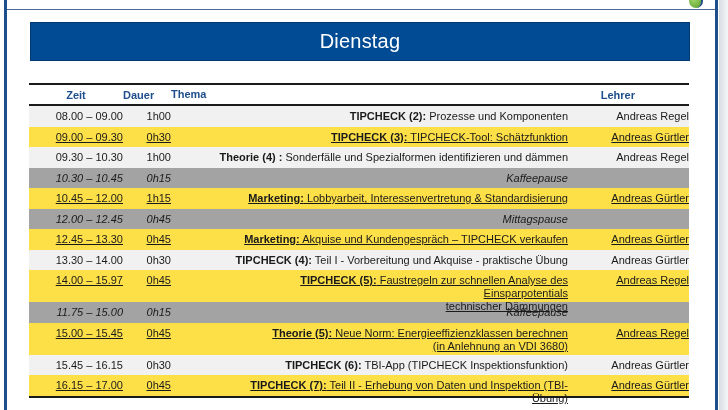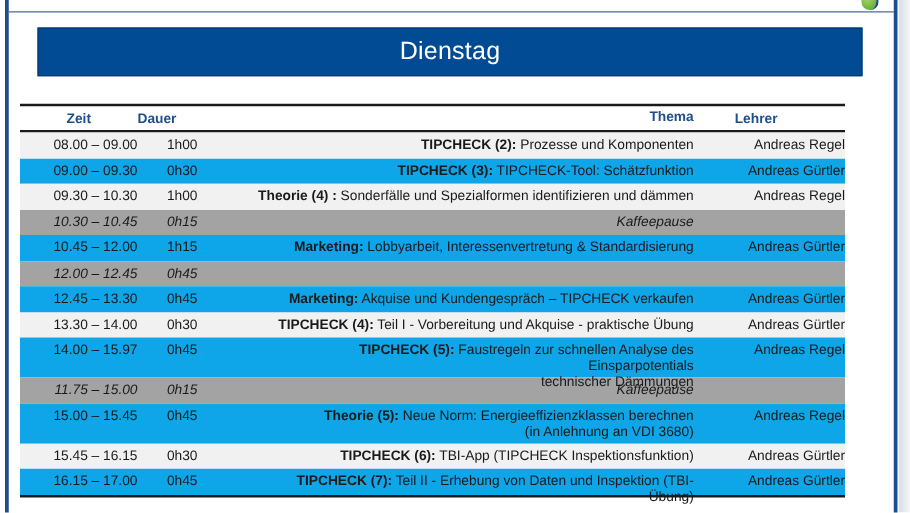--- a/index.html
+++ b/index.html
@@ -31,40 +31,40 @@
     }
 
     .title-bar {
       position: absolute; left: 30px; top: 22px; width: 660px; height: 39px;
       background: #004b93; border: 1px solid #003a73;
       display: flex; align-items: center; justify-content: center;
     }
     .title-bar span { color: #ffffff; font-size: 20px; letter-spacing: 0.2px; }
 
     .table {
-      position: absolute; left: 16px; top: 83px; width: 660px;
+      position: absolute; left: 29px; top: 83px; width: 660px;
       border-top: 2px solid #1a1a1a; border-bottom: 2.5px solid #1a1a1a;
     }
     .thead {
       display: flex; height: 21px; align-items: center;
       border-bottom: 2px solid #1a1a1a;
     }
     .th { font-size: 11px; font-weight: bold; color: #1f4e8c; }
     .row { display: flex; font-size: 11px; color: #1a1a1a; align-items: flex-start; text-align: right; }
     .row.zebra { background: #f1f1f1; }
-    .row.white { background: #0ea5e9; }
+    .row.white { background: #fde047; text-decoration: underline; }
     .row.break { background: #a3a3a3; font-weight: normal; font-style: italic; }
     .row.single { height: 20.5px; padding-top: 4px; }
     .row.double { height: 32px; padding-top: 4px; }
 
     .c-zeit { width: 94px; padding-left: 5px; }
     .th.c-zeit { text-align: center; padding-left: 0; }
     .c-dauer { width: 48px; }
     .c-thema { width: 397px; line-height: 13px; }
-    .th.c-thema { text-align: right; }
+    .th.c-thema { text-align: left; }
     .c-lehrer { flex: 1; padding-left: 0; }
     .th.c-lehrer { text-align: right; padding-right: 54px; }
     .b { font-weight: bold; margin-left: 44px; }
     .cont { display: block; }
   </style>
 </head>
 <body>
 
 <div class="frame"></div>
 <div class="shadow"></div>
@@ -111,20 +111,21 @@
       </div>
       <div class="row white single">
         <div class="c-zeit">10.45 – 12.00</div>
         <div class="c-dauer">1h15</div>
         <div class="c-thema"><span class="b">Marketing:</span><span> Lobbyarbeit, Interessenvertretung &amp; Standardisierung</span></div>
         <div class="c-lehrer">Andreas Gürtler</div>
       </div>
       <div class="row break single">
         <div class="c-zeit">12.00 – 12.45</div>
         <div class="c-dauer">0h45</div>
+        <div class="c-thema"><span class="b"></span><span>Mittagspause</span></div>
         <div class="c-lehrer"></div>
       </div>
       <div class="row white single">
         <div class="c-zeit">12.45 – 13.30</div>
         <div class="c-dauer">0h45</div>
         <div class="c-thema"><span class="b">Marketing:</span><span> Akquise und Kundengespräch – TIPCHECK verkaufen</span></div>
         <div class="c-lehrer">Andreas Gürtler</div>
       </div>
       <div class="row zebra single">
         <div class="c-zeit">13.30 – 14.00</div>

